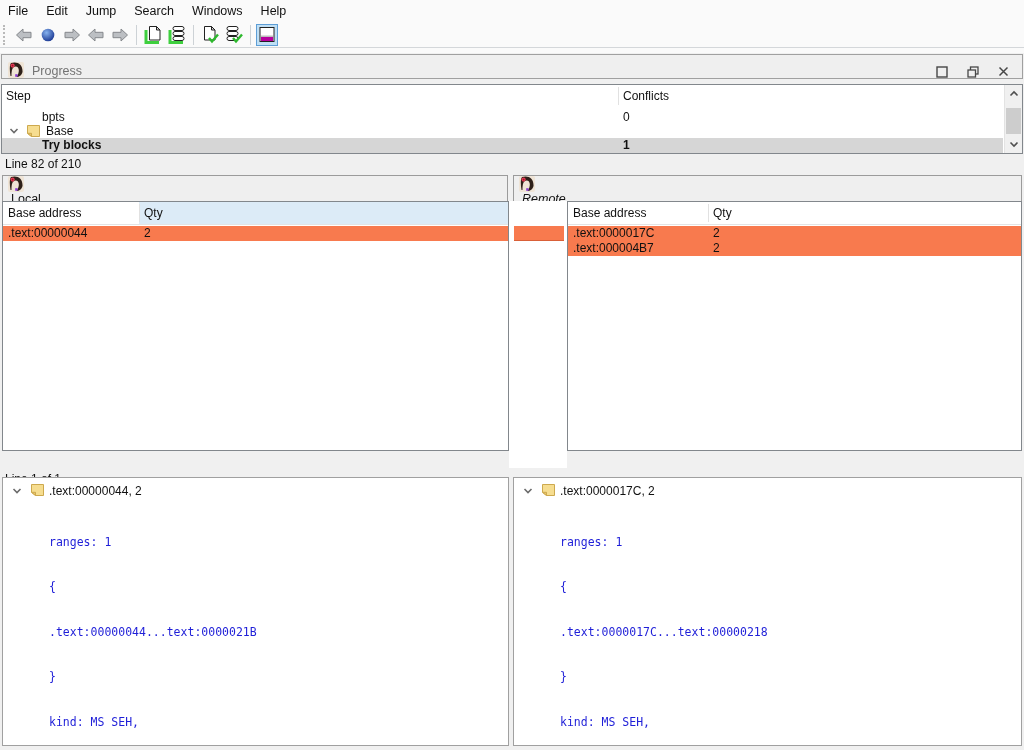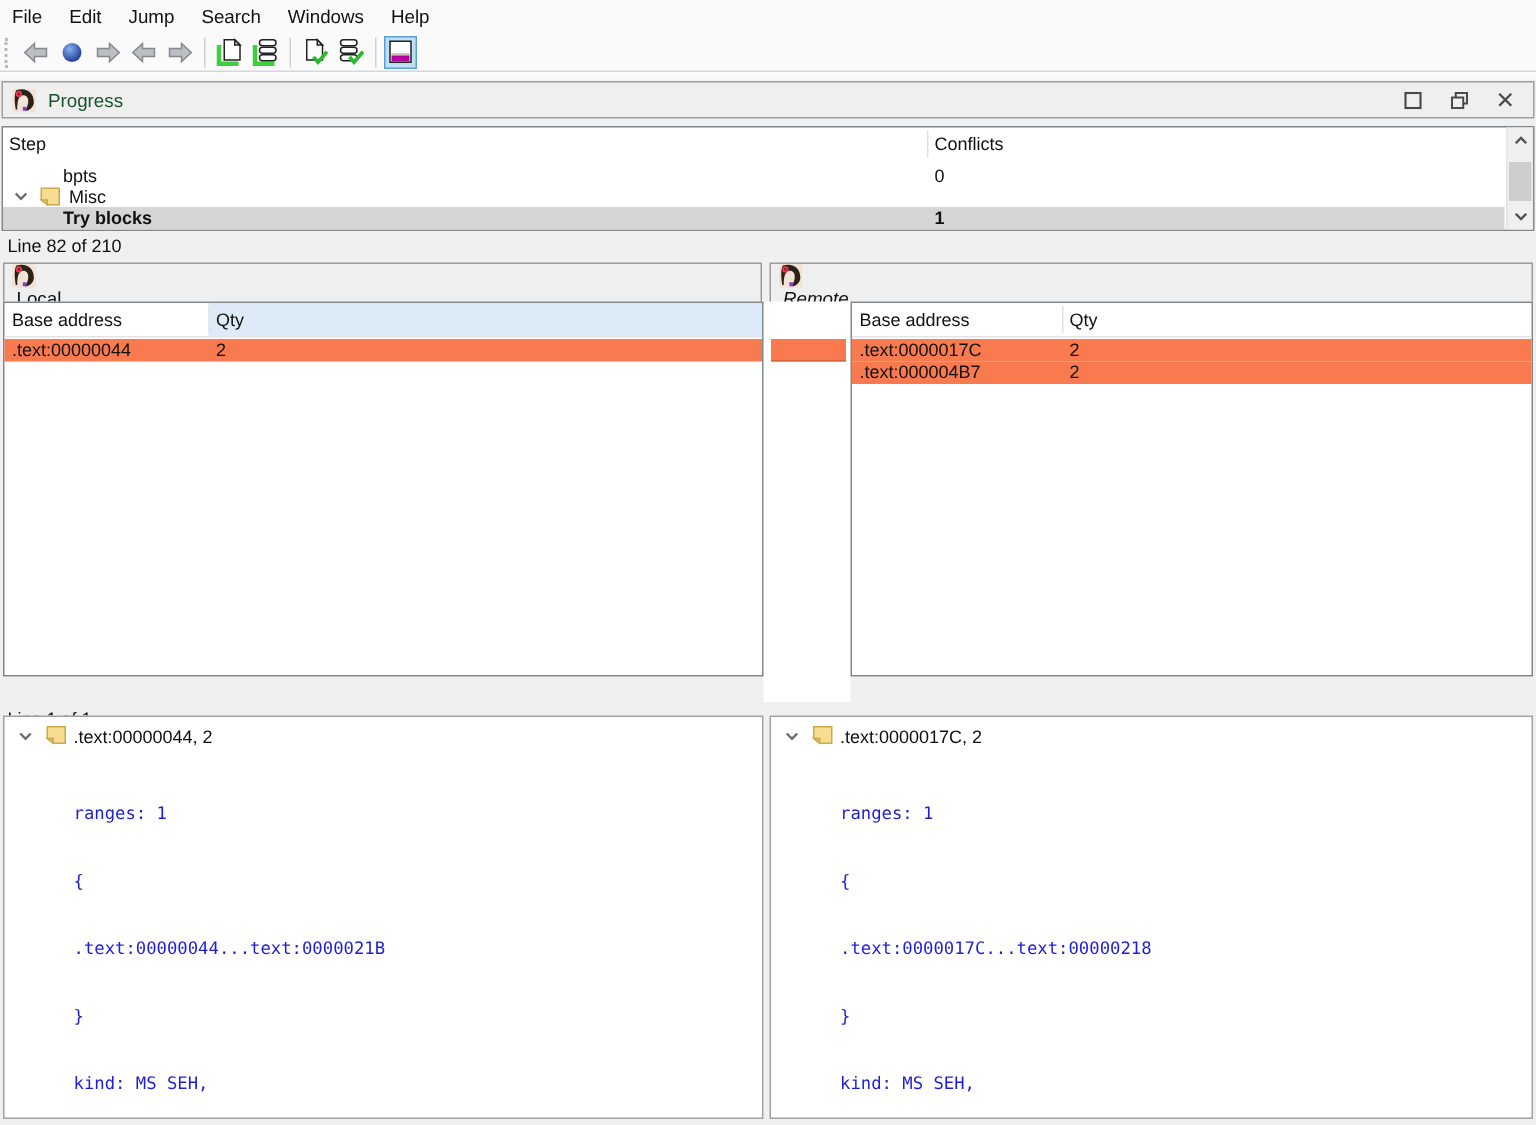--- a/index.html
+++ b/index.html
@@ -13,21 +13,21 @@
   .menubar { top:0; left:0; right:0; height:22px; display:flex; align-items:center; font-size:12.5px; color:#111; }
   .menu-item { padding:3px 10px 4px 8px; cursor:default; }
   .toolbar { top:22px; left:0; right:0; height:25px; display:flex; align-items:center; padding-left:1px; gap:2px; }
   .tool-handle { width:5px; height:20px; border-left:2px dotted #b9b9b9; margin:0 3px 0 2px; }
   .tool-btn { width:22px; height:22px; display:flex; align-items:center; justify-content:center; }
   .tool-sep { width:1px; height:20px; background:#cdd2d6; margin:0 3px; }
   .tool-btn.selected { background:#bfdff5; border:1px solid #5e9ed6; }
   .toolbar-line { top:47px; left:0; right:0; height:1px; background:#d4d7da; }
 
   
-  .titlebar { top:54px; left:1px; right:1px; height:25px; background:#efefef; border:1px solid #a0a0a0; display:flex; align-items:center; font-size:12.5px; color:#14532d; }
+  .titlebar { top:54px; left:1px; right:1px; height:25px; background:#efefef; border:1px solid #a0a0a0; display:flex; align-items:flex-end; font-size:12.5px; color:#737373; }
   .titlebar .ida { margin-left:6px; }
   .titlebar .t-label { margin-left:8px; }
   .win-btns { margin-left:auto; display:flex; gap:18px; margin-right:12px; align-items:center; }
   .win-btn { width:13px; height:13px; display:flex; align-items:center; justify-content:center; }
 
   
   .steps { top:84px; left:1px; right:1px; height:70px; background:#fff; border:1px solid #82878c; }
   .steps-inner { position:absolute; inset:0; font-size:12px; color:#111; }
   .steps-hdr { position:absolute; top:0; left:0; right:18px; height:23px; }
   .steps-hdr .c1 { position:absolute; left:4px; top:4px; }
@@ -225,21 +225,21 @@
           <svg width="12" height="12" viewBox="0 0 12 12">
               <path d="M2.5 4 L6 7.5 L9.5 4" fill="none" stroke="#6b6b6b" stroke-width="1.6"></path>
             </svg>
         </span>
         <span class="tree-folder">
           <svg width="15" height="14" viewBox="0 0 15 14">
               <path d="M1.5 1.5 h12 v11 h-8 l-4 -3.2 z" fill="#f6dd90" stroke="#cda94e"></path>
               <path d="M1.5 9.3 l4 3.2 v-3.2 z" fill="#e9c468" stroke="#cda94e"></path>
             </svg>
         </span>
-        <span class="lbl44">Misc</span>
+        <span class="lbl44">Base</span>
       </div>
       <div class="steps-row row-sel" style="top:53px;">
         <span class="lbl40">Try blocks</span>
         <span class="val">1</span>
       </div>
       <div class="vscroll">
         <span class="vs-up">
           <svg width="10" height="8" viewBox="0 0 10 8">
               <path d="M1.5 5.5 L5 2 L8.5 5.5" fill="none" stroke="#505050" stroke-width="1.6"></path>
             </svg>

